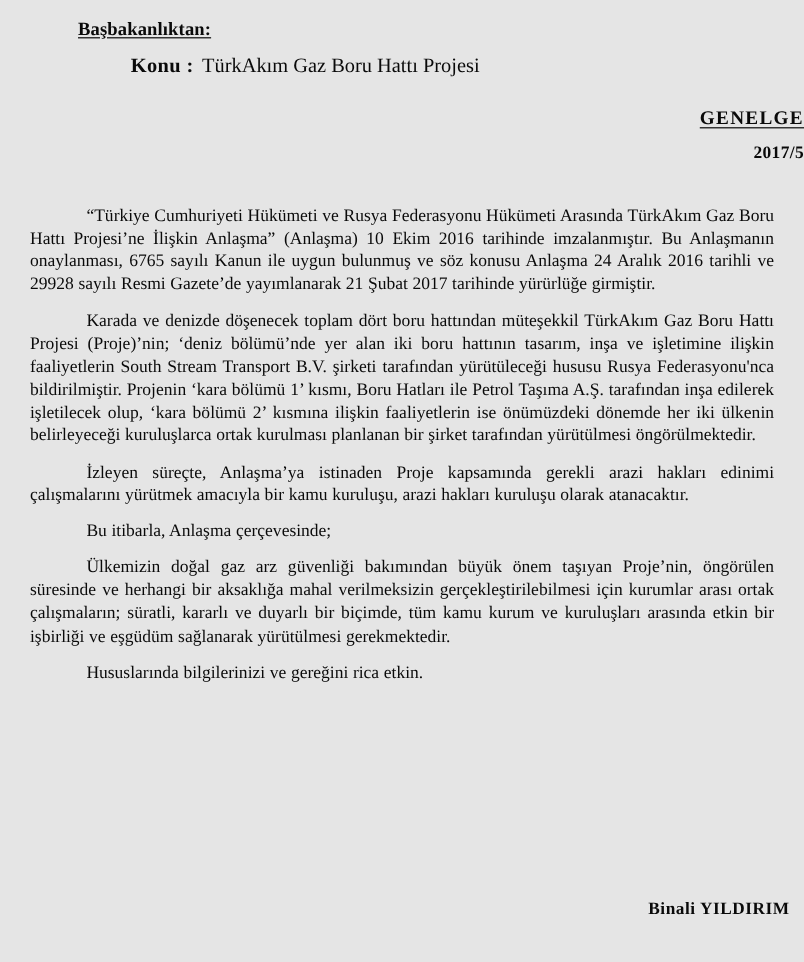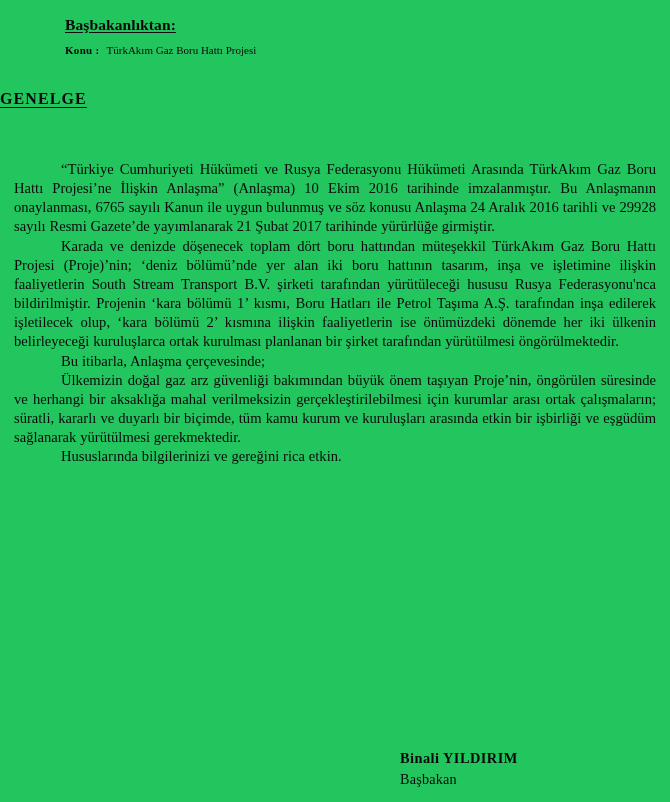--- a/index.html
+++ b/index.html
@@ -12,21 +12,21 @@
     height: 802px;
     font-family: "Liberation Serif", "DejaVu Serif", serif;
     color: #0a0a0a;
     overflow: hidden;
     position: relative;
   }
   .page {
     position: relative;
     width: 670px;
     height: 802px;
-    background: #22c55e;
+    background: #e5e5e5;
     box-sizing: border-box;
   }
 
   
   .header-block {
     position: absolute;
     left: 65px;
     top: 14px;
     width: 560px;
   }
@@ -34,40 +34,41 @@
     font-size: 15.5px;
     font-weight: 700;
     letter-spacing: 0.1px;
     text-decoration: underline;
     text-underline-offset: 2px;
     display: inline-block;
     line-height: 1.45;
   }
   .subject-row {
     margin-top: 7px;
-    font-size: 11px;
+    font-size: 17px;
     line-height: 1.45;
     white-space: nowrap;
+    margin-left: 44px;
   }
   .subject-label {
     font-weight: 700;
     letter-spacing: 0.3px;
   }
   .subject-value {
     font-weight: 400;
     margin-left: 7px;
   }
 
   
   .title-block {
     position: absolute;
     left: 0;
     top: 90px;
     width: 670px;
-    text-align: left;
+    text-align: right;
   }
   .doc-title {
     font-size: 16px;
     font-weight: 700;
     letter-spacing: 1.1px;
     text-decoration: underline;
     text-underline-offset: 3px;
     display: inline-block;
   }
   .doc-number {
@@ -78,39 +79,39 @@
   }
 
   
   .body-block {
     position: absolute;
     left: 14px;
     top: 160px;
     width: 642px;
   }
   p.para {
-    margin: 0;
+    margin: 11px;
     font-size: 14.6px;
     line-height: 19.15px;
     text-align: justify;
     text-indent: 47px;
     hyphens: none;
     word-spacing: 0.2px;
   }
   p.para.item {
     text-indent: 47px;
   }
 
   
   .signature-block {
     position: absolute;
     left: 400px;
     top: 748px;
     width: 258px;
-    text-align: left;
+    text-align: right;
   }
   .sig-name {
     font-size: 14.4px;
     font-weight: 700;
     letter-spacing: 0.45px;
     line-height: 1.45;
   }
   .sig-title {
     font-size: 14.2px;
     font-weight: 400;
@@ -125,28 +126,29 @@
 
   <div class="header-block">
     <div class="from-line">Başbakanlıktan:</div>
     <div class="subject-row">
       <span class="subject-label">Konu :</span><span class="subject-value">TürkAkım Gaz Boru Hattı Projesi</span>
     </div>
   </div>
 
   <div class="title-block">
     <div class="doc-title">GENELGE</div>
+    <div class="doc-number">2017/5</div>
   </div>
 
   <div class="body-block">
     <p class="para">“Türkiye Cumhuriyeti Hükümeti ve Rusya Federasyonu Hükümeti Arasında TürkAkım Gaz Boru Hattı Projesi’ne İlişkin Anlaşma” (Anlaşma) 10 Ekim 2016 tarihinde imzalanmıştır. Bu Anlaşmanın onaylanması, 6765 sayılı Kanun ile uygun bulunmuş ve söz konusu Anlaşma 24 Aralık 2016 tarihli ve 29928 sayılı Resmi Gazete’de yayımlanarak 21 Şubat 2017 tarihinde yürürlüğe girmiştir.</p>
     <p class="para">Karada ve denizde döşenecek toplam dört boru hattından müteşekkil TürkAkım Gaz Boru Hattı Projesi (Proje)’nin; ‘deniz bölümü’nde yer alan iki boru hattının tasarım, inşa ve işletimine ilişkin faaliyetlerin South Stream Transport B.V. şirketi tarafından yürütüleceği hususu Rusya Federasyonu'nca bildirilmiştir. Projenin ‘kara bölümü 1’ kısmı, Boru Hatları ile Petrol Taşıma A.Ş. tarafından inşa edilerek işletilecek olup, ‘kara bölümü 2’ kısmına ilişkin faaliyetlerin ise önümüzdeki dönemde her iki ülkenin belirleyeceği kuruluşlarca ortak kurulması planlanan bir şirket tarafından yürütülmesi öngörülmektedir.</p>
+    <p class="para">İzleyen süreçte, Anlaşma’ya istinaden Proje kapsamında gerekli arazi hakları edinimi çalışmalarını yürütmek amacıyla bir kamu kuruluşu, arazi hakları kuruluşu olarak atanacaktır.</p>
     <p class="para">Bu itibarla, Anlaşma çerçevesinde;</p>
     <p class="para">Ülkemizin doğal gaz arz güvenliği bakımından büyük önem taşıyan Proje’nin, öngörülen süresinde ve herhangi bir aksaklığa mahal verilmeksizin gerçekleştirilebilmesi için kurumlar arası ortak çalışmaların; süratli, kararlı ve duyarlı bir biçimde, tüm kamu kurum ve kuruluşları arasında etkin bir işbirliği ve eşgüdüm sağlanarak yürütülmesi gerekmektedir.</p>
     <p class="para">Hususlarında bilgilerinizi ve gereğini rica etkin.</p>
   </div>
 
   <div class="signature-block">
     <div class="sig-name">Binali YILDIRIM</div>
-    <div class="sig-title">Başbakan</div>
   </div>
 
 </div>
 
 </body></html>

